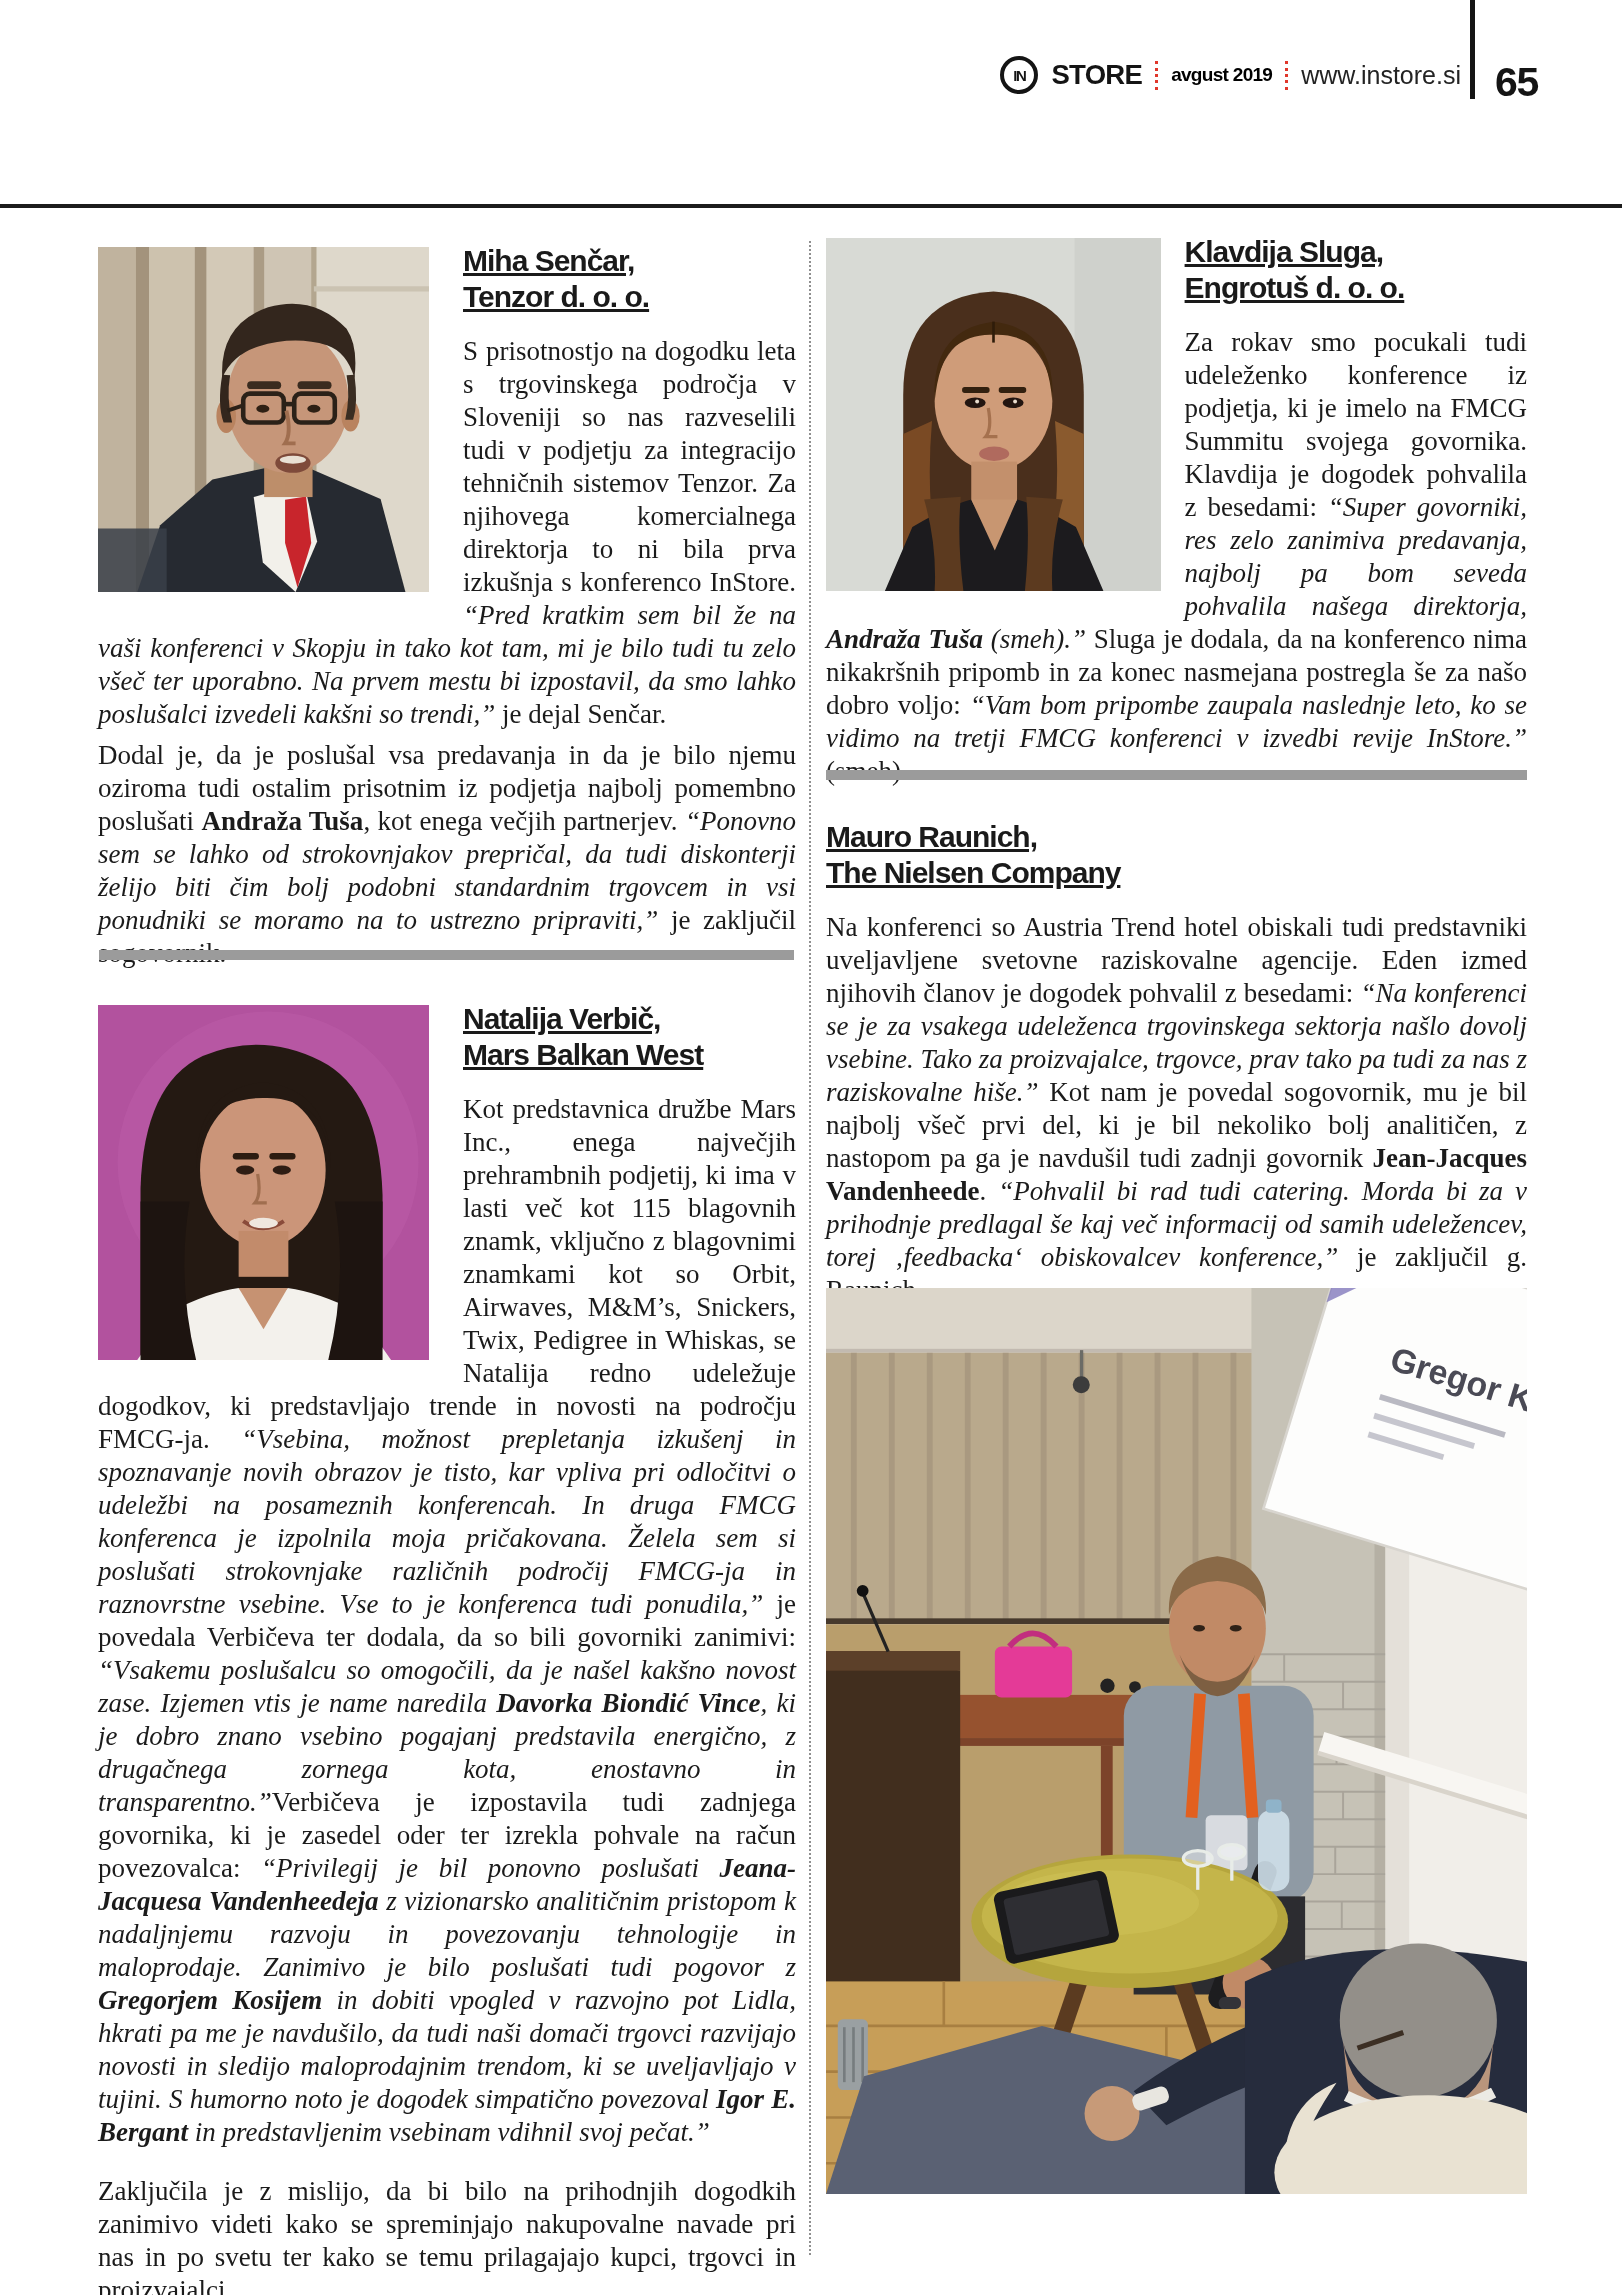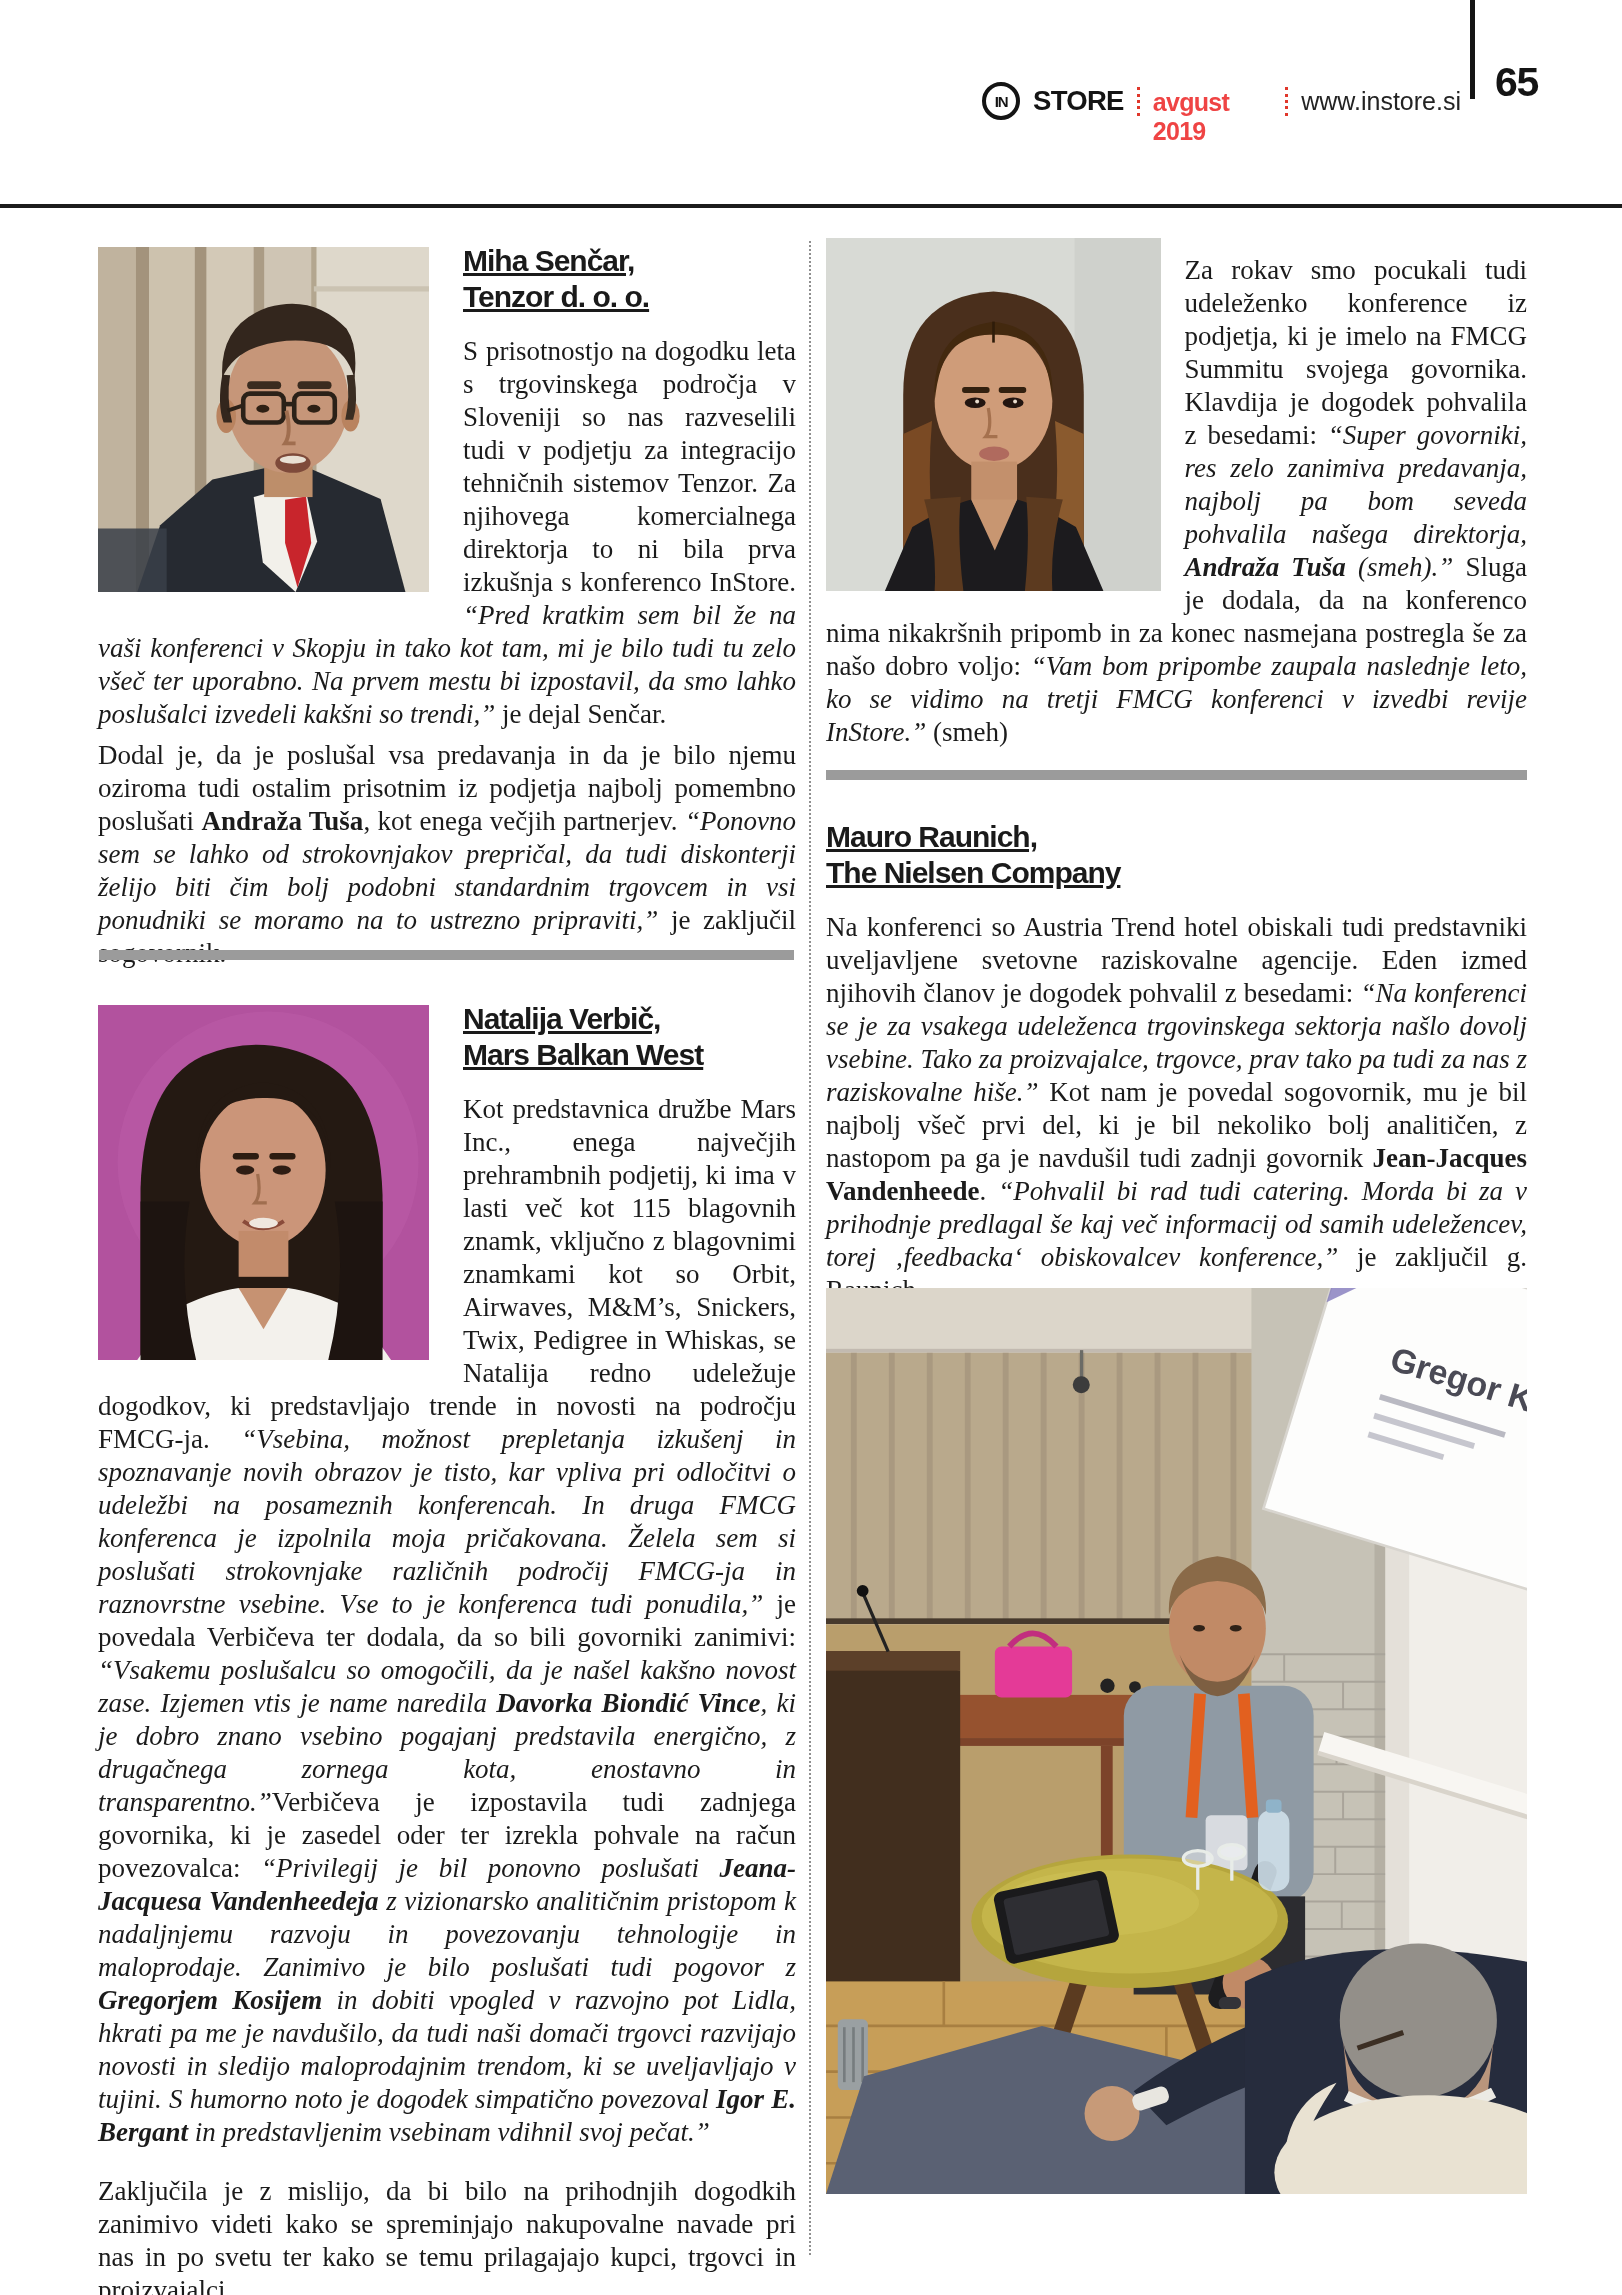--- a/index.html
+++ b/index.html
@@ -6,21 +6,21 @@
   .page{position:relative;width:1623px;height:2295px;background:#ffffff;overflow:hidden;
         font-family:"Liberation Serif", serif;color:#1b1b1b;}
   
   .hdr{position:absolute;left:982px;top:56px;width:479px;display:flex;align-items:center;
        justify-content:flex-end;gap:13px;font-family:"Liberation Sans", sans-serif;}
   .logo-circle{width:30px;height:30px;border:4.6px solid #141414;border-radius:50%;
        display:flex;align-items:center;justify-content:center;
        font-weight:900;font-size:15px;letter-spacing:-1.3px;color:#141414;flex:0 0 auto;}
   .logo-word{font-weight:900;font-size:27.5px;letter-spacing:-0.7px;color:#141414;}
   .redsep{height:29px;border-left:3.3px dotted #e0372b;width:0;}
-  .hdr-date{font-weight:700;font-size:25px;letter-spacing:-0.7px;color:#ef4444;margin-top:32px;}
+  .hdr-date{font-weight:700;font-size:19px;letter-spacing:-0.7px;color:#000000;}
   .hdr-url{font-weight:400;font-size:25px;letter-spacing:0;color:#232323;}
   .vbar{position:absolute;left:1470px;top:0;width:4.6px;height:99px;background:#141414;}
   .pagenum{position:absolute;left:1495px;top:59px;font-family:"Liberation Sans",sans-serif;
        font-weight:700;font-size:41px;color:#141414;letter-spacing:-1.3px;}
   .top-rule{position:absolute;left:0;top:204px;width:1623px;height:3.9px;background:#1c1c1c;}
   
   .dotted-div{position:absolute;left:809px;top:241px;height:2014px;width:0;
        border-left:2.6px dotted #8f8f8f;}
   .section{position:absolute;}
   .sec-sencar{left:98px;top:243px;width:698px;}
@@ -161,20 +161,24 @@
       <circle cx="231" cy="250" r="3" fill="#e8dccd"></circle>
       <circle cx="289" cy="250" r="3" fill="#e8dccd"></circle>
       <path d="M248 260 Q254 292 244 304 L262 304" fill="none" stroke="#a5714e" stroke-width="5"></path>
       <ellipse cx="257" cy="330" rx="23" ry="11" fill="#b06a5e"></ellipse>
       <rect x="222" y="342" width="70" height="66" fill="#c3906c"></rect>
       <path d="M90 540 L132 442 Q190 408 222 400 L256 470 L292 400 Q324 408 382 442 L424 540 Z" fill="#1c1b1e"></path>
       <path d="M222 400 L292 400 L258 478 Z" fill="#c89671"></path>
       <path d="M150 400 Q170 470 166 540 L210 540 Q200 460 206 396 Z" fill="#5c3a1f"></path>
       <path d="M362 400 Q342 470 346 540 L304 540 Q312 460 306 396 Z" fill="#5c3a1f"></path>
     </svg>
+    <h2>
+      <span style="display:block">Klavdija Sluga,</span>
+      <span style="display:block">Engrotuš d. o. o.</span>
+    </h2>
     <div class="hgap"></div>
     <p class="body-p"><span>Za rokav smo pocukali tudi udeleženko konference iz podjetja, ki je imelo na FMCG Summitu svojega govornika. Klavdija je dogodek pohvalila z besedami: </span><span class="it">“Super govorniki, res zelo zanimiva predavanja, najbolj pa bom seveda pohvalila našega direktorja, </span><span class="bi">Andraža Tuša</span><span class="it"> (smeh).”</span><span> Sluga je dodala, da na konferenco nima nikakršnih pripomb in za konec nasmejana postregla še za našo dobro voljo: </span><span class="it">“Vam bom pripombe zaupala naslednje leto, ko se vidimo na tretji FMCG konferenci v izvedbi revije InStore.”</span><span> (smeh)</span></p>
   </div>
 
   <div class="grayband gb-right"></div>
 
   <div class="section sec-raunich">
     <h2>
       <span style="display:block">Mauro Raunich,</span>
       <span style="display:block">The Nielsen Company</span>

